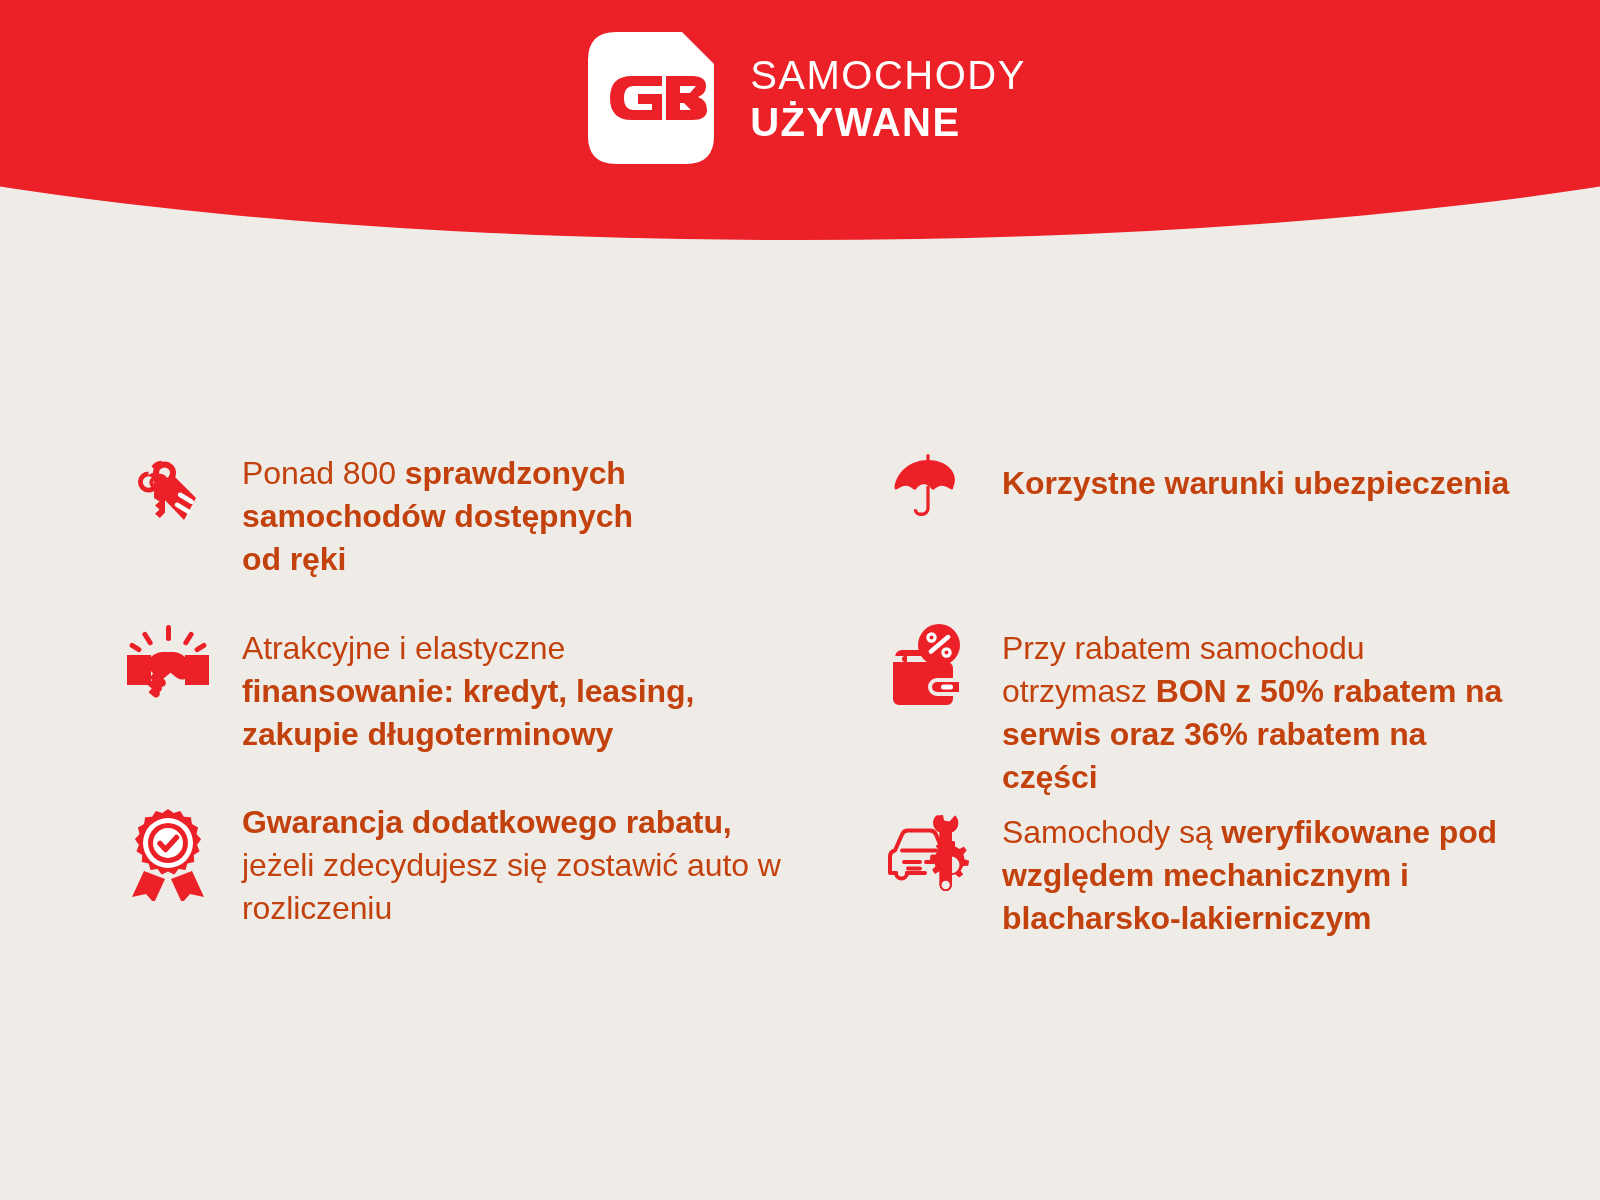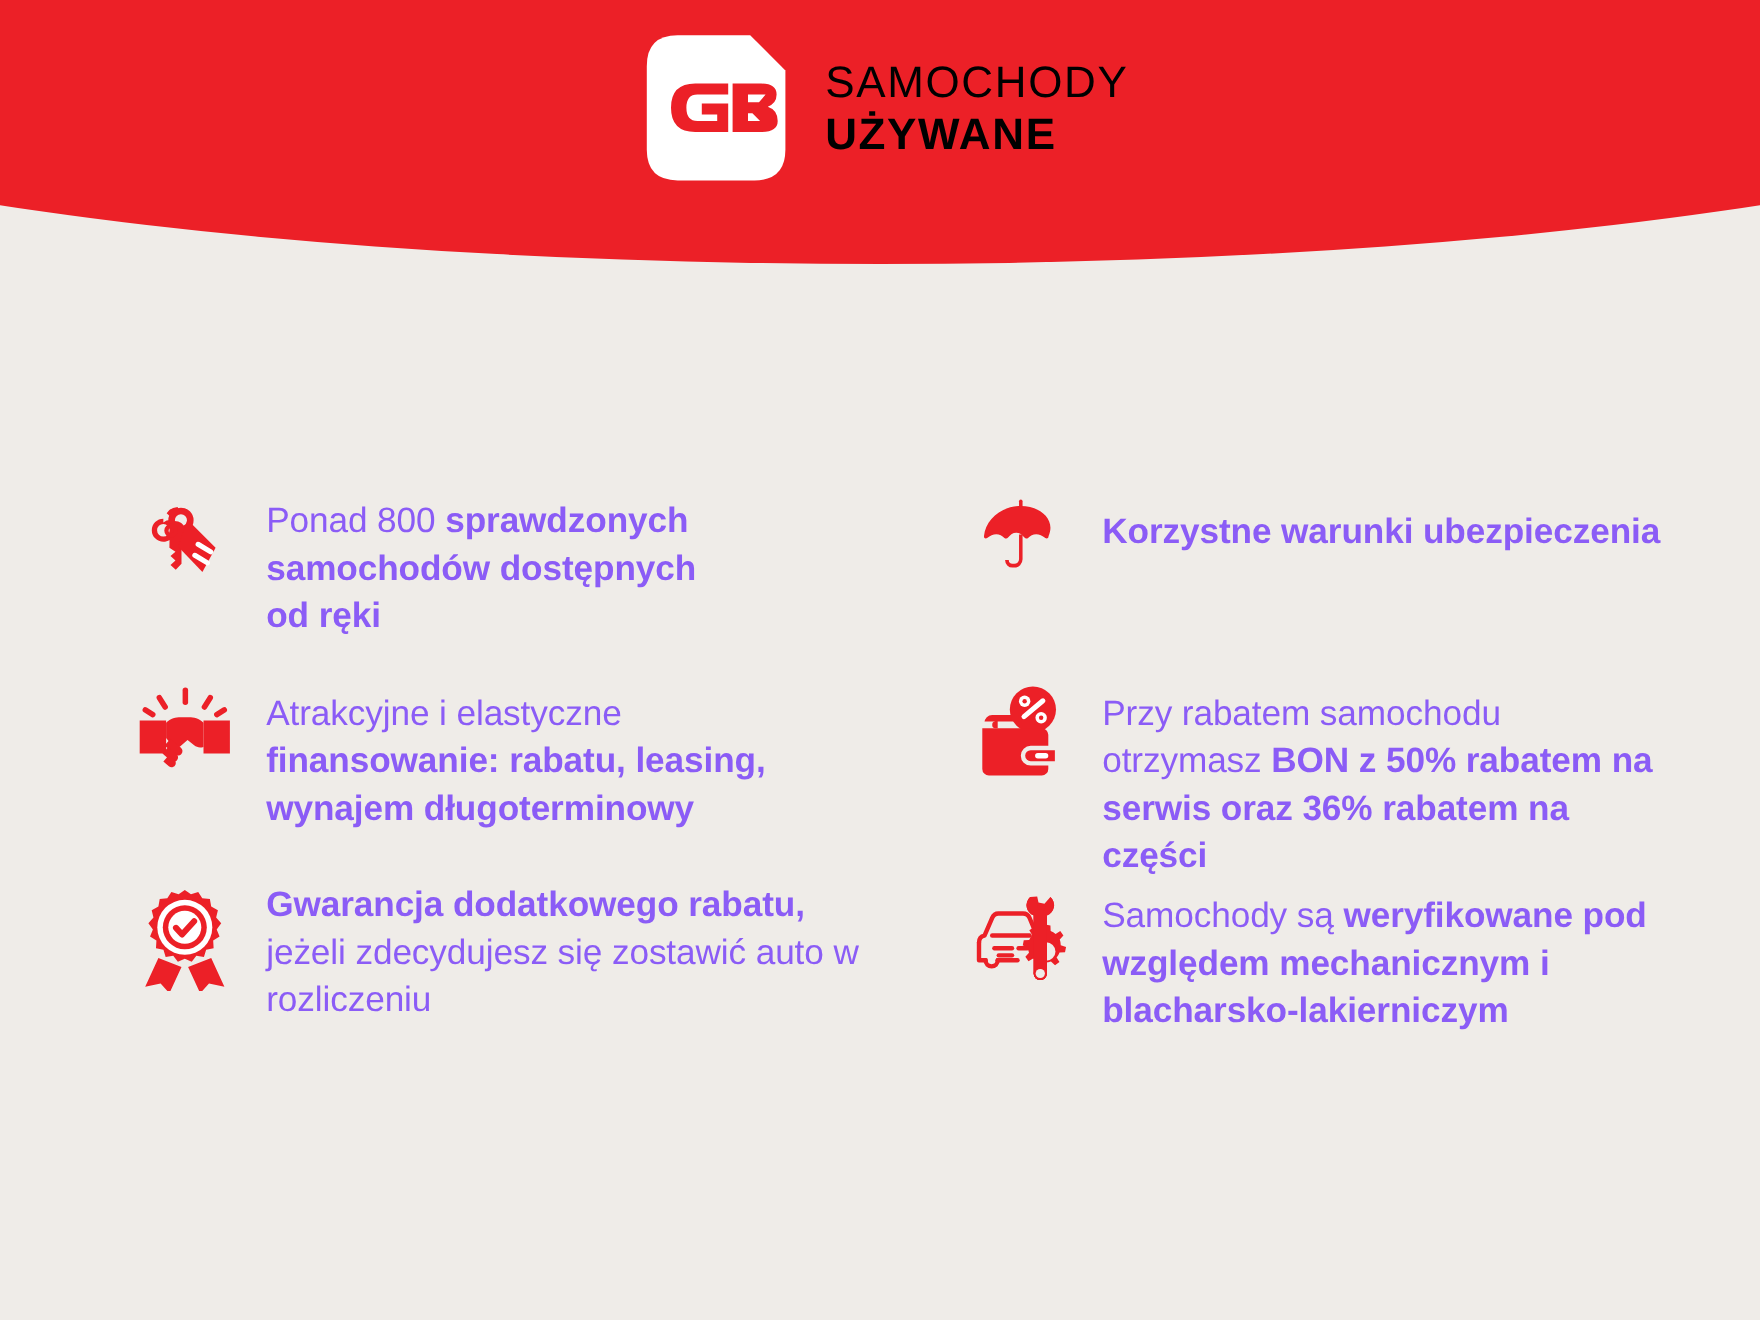--- a/index.html
+++ b/index.html
@@ -44,21 +44,21 @@
     position:relative;
     flex:0 0 auto;
   }
   .logo-mark svg{display:block;width:148px;height:148px;}
 
   .logo-words{
     display:flex;
     flex-direction:column;
     justify-content:center;
     line-height:1;
-    color:#000000;
+    color:#ffffff;
   }
   .logo-line1{
     font-size:40px;
     letter-spacing:1.5px;
     font-weight:400;
     margin-bottom:7px;
   }
   .logo-line2{
     font-size:40px;
     letter-spacing:1.5px;
@@ -94,21 +94,21 @@
     display:flex;
     align-items:flex-start;
     justify-content:center;
     padding-top:6px;
   }
   .feature-icon svg{display:block;}
 
   .feature-text{
     font-size:32px;
     line-height:43px;
-    color:#8b5cf6;
+    color:#c2410c;
     letter-spacing:-0.1px;
     max-width:520px;
     padding-top:12px;
   }
   .feature-text b{font-weight:700;}
   .feature-text .reg{font-weight:400;}
 
   .f-umbrella .feature-text{ padding-top:22px; }
   .f-badge .feature-text{ padding-top:2px; max-width:540px;}
   .f-wallet .feature-text{ max-width:510px; }
@@ -188,21 +188,21 @@
           <path d="M2 34h24v30H2z"></path>
           <path d="M60 34h24v30H60z"></path>
           <path d="M26 36c4-4 9-5 13-5h8c4 0 9 1 13 5v22c-3 1-6 .6-8.5-1.4l-6-4.8-6.8 5.8c-2 1.7-4.7 1.7-6.6-.1L26 50z"></path>
           <path d="M30 50.5l9.5 8.2c1.7 1.5 1.9 4.1.4 5.8-1.5 1.7-4.1 1.9-5.8.4l-9.5-8.2z"></path>
           <path d="M28 58l7.5 6.4c1.7 1.5 1.9 4 .4 5.7-1.4 1.7-4 1.9-5.7.4L22.7 64z"></path>
           <path d="M28.5 65.5l5 4.3c1.6 1.4 1.8 3.8.4 5.4-1.4 1.6-3.8 1.8-5.4.4l-5-4.3z"></path>
         </g>
       </svg>
     </span>
     <div class="feature-text">
-      <span class="reg">Atrakcyjne i elastyczne </span><b>finansowanie: rabatu, leasing, wynajem długoterminowy</b><span class="reg"></span>
+      <span class="reg">Atrakcyjne i elastyczne </span><b>finansowanie: kredyt, leasing, zakupie długoterminowy</b><span class="reg"></span>
     </div>
   </div>
 
   <div class="feature col-right f-wallet">
     <span class="feature-icon">
       <svg width="86" height="86" viewBox="0 0 86 86" xmlns="http://www.w3.org/2000/svg">
         <g fill="#ec2027">
           <circle cx="54" cy="24" r="21"></circle>
           <g fill="#ffffff">
             <rect x="41" y="21" width="27" height="4.6" rx="2.3" transform="rotate(-40 54.5 23.3)"></rect>

